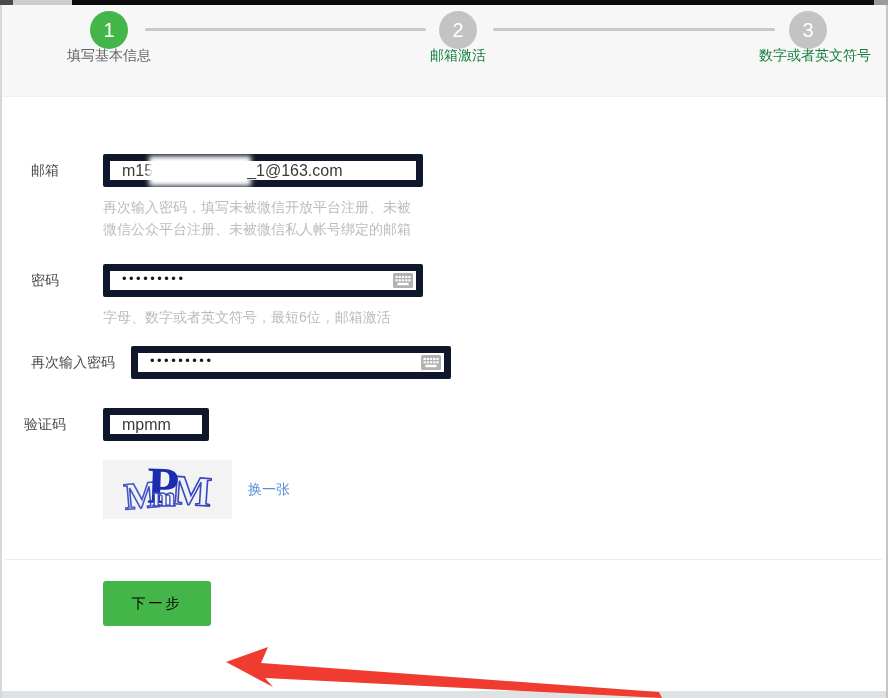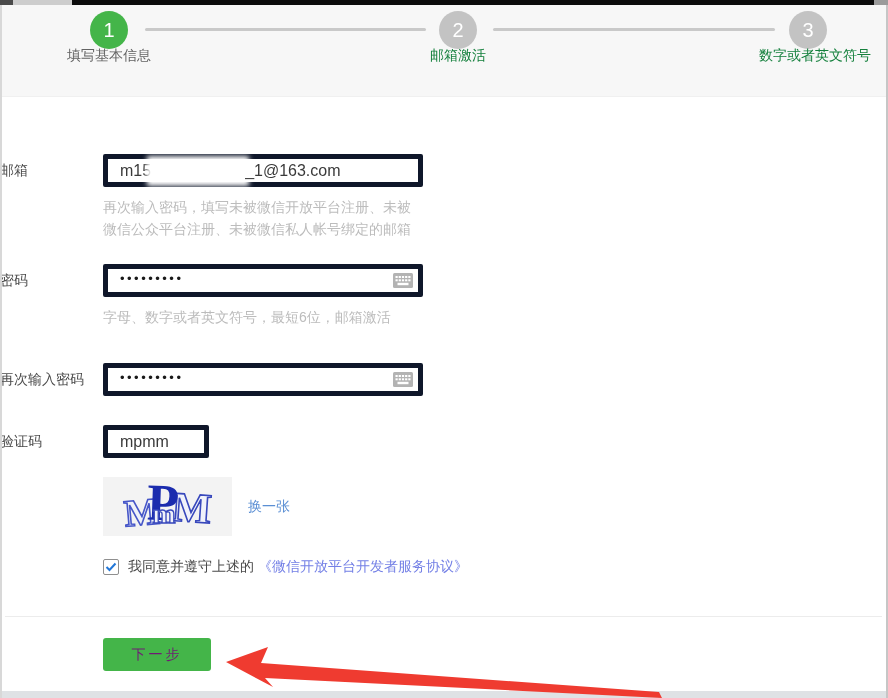--- a/index.html
+++ b/index.html
@@ -28,36 +28,36 @@
   .step-circle.active { background:#44b549; }
   .step-circle.inactive { background:#c3c3c3; }
   .step-label { position:absolute; top:42px; font-size:14px; white-space:nowrap; }
   .step-label.active { color:#636363; }
   .step-label.inactive { color:#15803d; }
   .connector { position:absolute; top:23px; height:3px; background:#c9c9c9; border-radius:2px; }
 
   
   .content { position:relative; }
   .form-row { display:flex; align-items:center; }
-  .form-label { width:90px; text-align:left; font-size:14px; color:#4a4a4a; flex-shrink:0; }
+  .form-label { width:90px; text-align:center; font-size:14px; color:#4a4a4a; flex-shrink:0; }
   .field-wrap { margin-left:13px; position:relative; }
   .input-box {
-    border:5px solid #0f172a; border-radius:2px; background:#fff;
+    border:7px solid #0f172a; border-radius:2px; background:#fff;
     height:33px; display:flex; align-items:center; padding-left:12px;
     font-size:16px; color:#3a3a3a;
   }
   .w-lg { width:320px; } .w-sm { width:106px; }
   .dots { font-size:13px; letter-spacing:2.5px; color:#1a1a1a; margin-top:-4px; }
   .redact { display:inline-block; width:92px; height:20px; background:#ffffff; box-shadow:0 0 5px 5px #ffffff; margin:0 1px; }
   .helper { margin-left:103px; margin-top:9px; font-size:14px; color:#bcbcbc; line-height:22px; width:340px; }
   .kbd-icon { position:absolute; right:10px; top:9px; }
 
   .row-email { margin-top:57px; }
   .row-password { margin-top:24px; }
-  .row-confirm { margin-top:35px; }
+  .row-confirm { margin-top:18px;padding-left:28px; }
   .row-captcha { margin-top:29px; }
 
   .captcha-row { margin-left:103px; margin-top:19px; display:flex; align-items:center; }
   .captcha-img {
     width:129px; height:59px; background:#f3f3f3; overflow:hidden;
     display:flex; align-items:center; justify-content:center; position:relative;
   }
   .cl { font-family:"Liberation Serif","DejaVu Serif",serif; font-weight:bold; line-height:1; display:inline-block; }
   .cl1 { font-size:38px; color:#eef1f8; -webkit-text-stroke:1.6px #4656c8; transform:rotate(-5deg); margin-top:10px; }
   .cl2 { font-size:52px; color:#1b2cae; transform:rotate(2deg); margin-left:-13px; margin-top:-8px; position:relative; z-index:2; }
@@ -70,22 +70,22 @@
     width:16px; height:16px; border:1px solid #8f8f8f; border-radius:2px; background:#fff;
     display:flex; align-items:center; justify-content:center; margin-right:9px; cursor:pointer;
   }
   .checkbox svg { display:block; }
   .agree-text { color:#4a4a4a; }
   .agree-link { color:#7480e6; text-decoration:none; margin-left:4px; cursor:pointer; }
 
   .divider { height:1px; background:#ececec; margin:40px 6px 0 5px; }
   .submit-row { margin-left:103px; margin-top:21px; }
   .submit-btn {
-    width:108px; height:33px; background:#44b549; border:none; border-radius:3px;
-    color:#701a75; font-size:14px; letter-spacing:3px; cursor:pointer;
+    width:108px; height:45px; background:#44b549; border:none; border-radius:3px;
+    color:#000000; font-size:14px; letter-spacing:3px; cursor:pointer;
     font-family:"Liberation Sans","DejaVu Sans",sans-serif;
   }
   .bottom-strip { position:absolute; left:0; right:0; bottom:0; height:7px; background:#dfe2e5; }
   .arrow-overlay { position:absolute; left:0; top:0; width:888px; height:698px; pointer-events:none; z-index:20; }
 </style>
 </head>
 <body>
 
 <div class="topbar">
   <div class="seg1"></div>
@@ -193,29 +193,20 @@
   <div class="captcha-row">
     <div class="captcha-img">
       <span class="cl cl1">M</span>
       <span class="cl cl2">P</span>
       <span class="cl cl3">m</span>
       <span class="cl cl4">M</span>
     </div>
     <a class="refresh-link">换一张</a>
   </div>
 
-  <div class="agree-row">
-    <span class="checkbox">
-      <svg width="12" height="10" viewBox="0 0 12 10">
-        <polyline points="1.5,5 4.5,8 10.5,1.5" fill="none" stroke="#2277d8" stroke-width="2"></polyline>
-      </svg>
-    </span>
-    <span class="agree-text">我同意并遵守上述的</span>
-    <a class="agree-link">《微信开放平台开发者服务协议》</a>
-  </div>
 
   <div class="divider"></div>
 
   <div class="submit-row">
     <button class="submit-btn">下一步</button>
   </div>
 
 </div>
 
 <div class="bottom-strip"></div>

